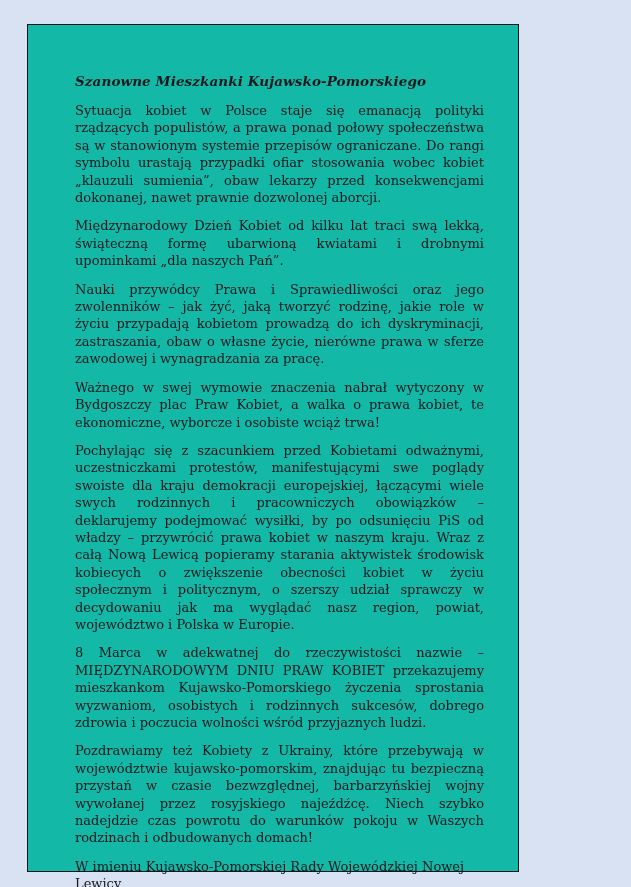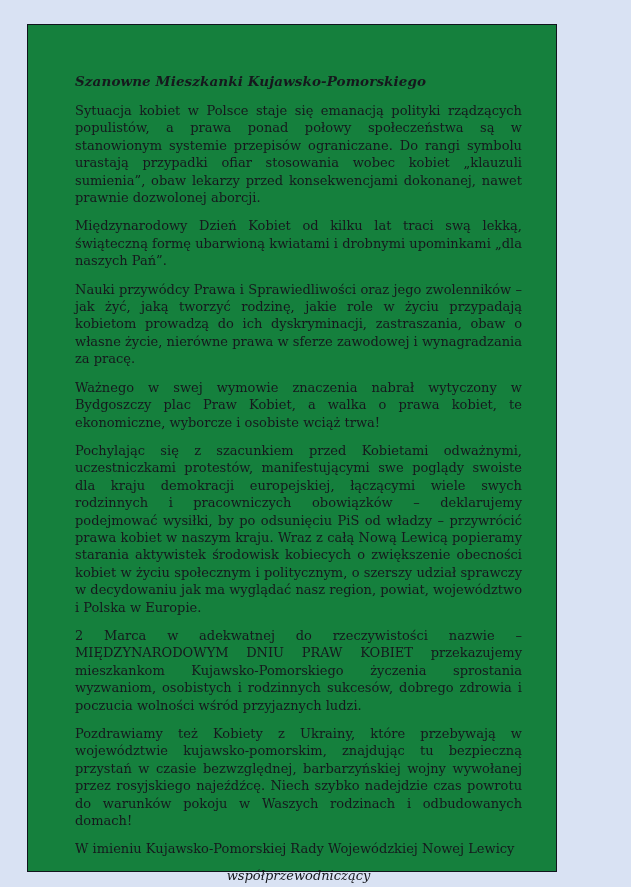--- a/index.html
+++ b/index.html
@@ -12,25 +12,25 @@
     background: #d9e2f3;
     font-family: "DejaVu Serif", "Liberation Serif", serif;
     color: #16181d;
     position: relative;
     overflow: hidden;
   }
   .document-frame {
     position: absolute;
     left: 27px;
     top: 24px;
-    width: 530px;
+    width: 492px;
     height: 848px;
     border: 1.5px solid #10141d;
     box-sizing: border-box;
-    background: #15803d;
+    background: #14b8a6;
   }
   .content {
     padding: 48px 34px 0 47px;
     box-sizing: border-box;
   }
   .salutation {
     font-weight: bold;
     font-style: italic;
     font-size: 13.5px;
     margin: 0 0 13px 0;
@@ -74,21 +74,21 @@
 <div class="document-frame">
   <div class="content">
 
     <p class="salutation">Szanowne Mieszkanki Kujawsko-Pomorskiego</p>
 
     <p class="para">Sytuacja kobiet w Polsce staje się emanacją polityki rządzących populistów, a prawa ponad połowy społeczeństwa są w stanowionym systemie przepisów ograniczane. Do rangi symbolu urastają przypadki ofiar stosowania wobec kobiet „klauzuli sumienia”, obaw lekarzy przed konsekwencjami dokonanej, nawet prawnie dozwolonej aborcji.</p>
     <p class="para">Międzynarodowy Dzień Kobiet od kilku lat traci swą lekką, świąteczną formę ubarwioną kwiatami i drobnymi upominkami „dla naszych Pań”.</p>
     <p class="para">Nauki przywódcy Prawa i Sprawiedliwości oraz jego zwolenników – jak żyć, jaką tworzyć rodzinę, jakie role w życiu przypadają kobietom prowadzą do ich dyskryminacji, zastraszania, obaw o własne życie, nierówne prawa w sferze zawodowej i wynagradzania za pracę.</p>
     <p class="para">Ważnego w swej wymowie znaczenia nabrał wytyczony w Bydgoszczy plac Praw Kobiet, a walka o prawa kobiet, te ekonomiczne, wyborcze i osobiste wciąż trwa!</p>
     <p class="para">Pochylając się z szacunkiem przed Kobietami odważnymi, uczestniczkami protestów, manifestującymi swe poglądy swoiste dla kraju demokracji europejskiej, łączącymi wiele swych rodzinnych i pracowniczych obowiązków – deklarujemy podejmować wysiłki, by po odsunięciu PiS od władzy – przywrócić prawa kobiet w naszym kraju. Wraz z całą Nową Lewicą popieramy starania aktywistek środowisk kobiecych o zwiększenie obecności kobiet w życiu społecznym i politycznym, o szerszy udział sprawczy w decydowaniu jak ma wyglądać nasz region, powiat, województwo i Polska w Europie.</p>
-    <p class="para">2 Marca w adekwatnej do rzeczywistości nazwie – MIĘDZYNARODOWYM DNIU PRAW KOBIET przekazujemy mieszkankom Kujawsko-Pomorskiego życzenia sprostania wyzwaniom, osobistych i rodzinnych sukcesów, dobrego zdrowia i poczucia wolności wśród przyjaznych ludzi.</p>
+    <p class="para">8 Marca w adekwatnej do rzeczywistości nazwie – MIĘDZYNARODOWYM DNIU PRAW KOBIET przekazujemy mieszkankom Kujawsko-Pomorskiego życzenia sprostania wyzwaniom, osobistych i rodzinnych sukcesów, dobrego zdrowia i poczucia wolności wśród przyjaznych ludzi.</p>
     <p class="para">Pozdrawiamy też Kobiety z Ukrainy, które przebywają w województwie kujawsko-pomorskim, znajdując tu bezpieczną przystań w czasie bezwzględnej, barbarzyńskiej wojny wywołanej przez rosyjskiego najeźdźcę. Niech szybko nadejdzie czas powrotu do warunków pokoju w Waszych rodzinach i odbudowanych domach!</p>
 
     <p class="closing-line">W imieniu Kujawsko-Pomorskiej Rady Wojewódzkiej Nowej Lewicy</p>
 
     <p class="sig-center">współprzewodniczący</p>
 
     <div class="sig-names-row">
       <span>Piotr Hemmerling</span>
     </div>
 

